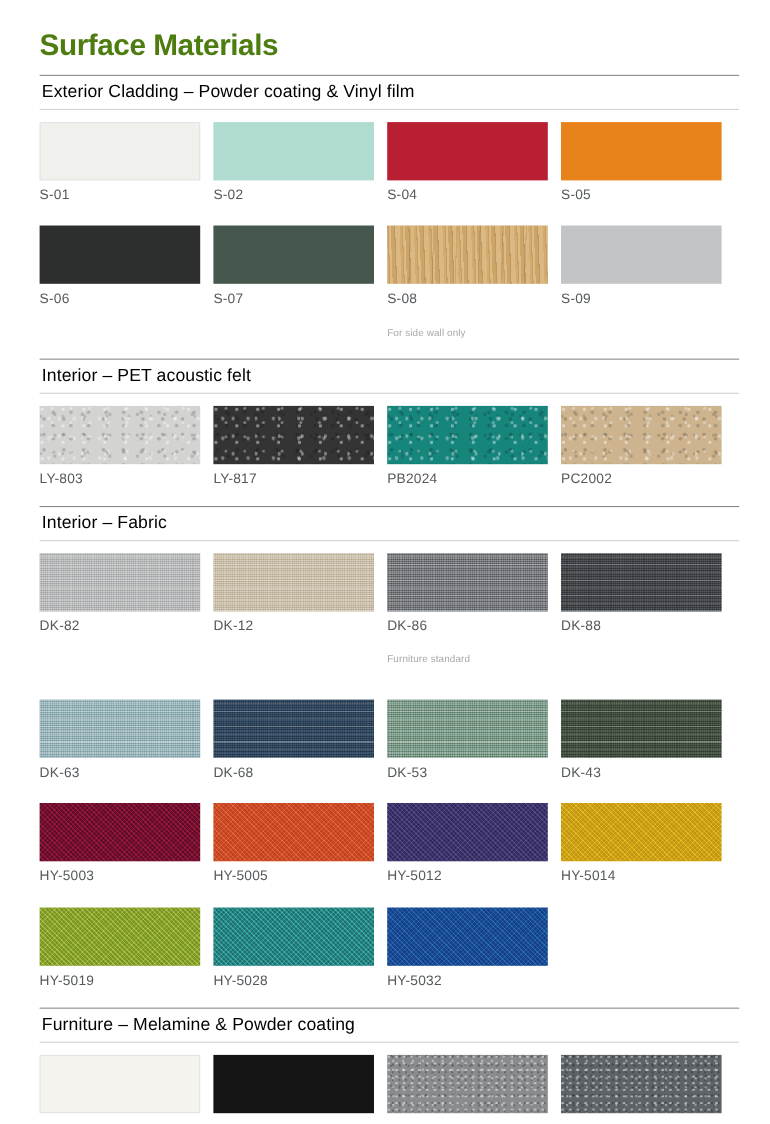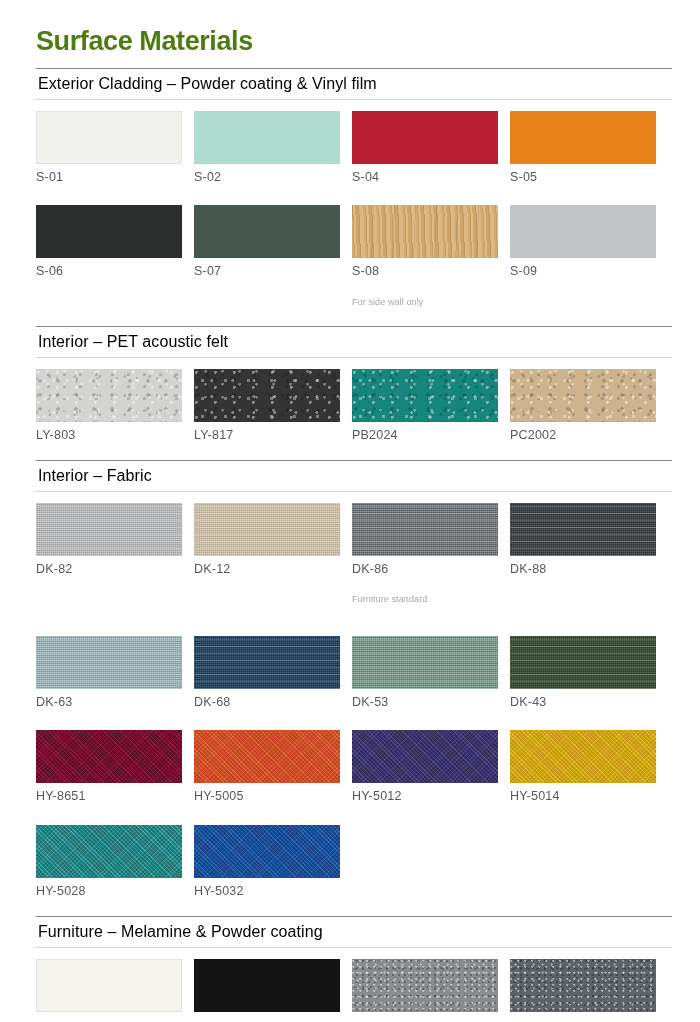--- a/index.html
+++ b/index.html
@@ -282,37 +282,41 @@
           </div>
           <div class="cell">
             <div class="swatch tex-weave" style="background: rgb(61, 74, 59);"></div>
             <div class="cell-label">DK-43</div>
           </div>
         </div>
         <div class="row-gap"></div>
         <div class="grid">
           <div class="cell">
             <div class="swatch tex-basket" style="background: rgb(125, 18, 51);"></div>
-            <div class="cell-label">HY-8651</div>
+            <div class="cell-label">HY-5003</div>
           </div>
           <div class="cell">
             <div class="swatch tex-basket" style="background: rgb(210, 86, 44);"></div>
             <div class="cell-label">HY-5005</div>
           </div>
           <div class="cell">
             <div class="swatch tex-basket" style="background: rgb(66, 58, 115);"></div>
             <div class="cell-label">HY-5012</div>
           </div>
           <div class="cell">
             <div class="swatch tex-basket" style="background: rgb(211, 171, 26);"></div>
             <div class="cell-label">HY-5014</div>
           </div>
         </div>
         <div class="row-gap"></div>
         <div class="grid">
+          <div class="cell">
+            <div class="swatch tex-basket" style="background: rgb(147, 171, 53);"></div>
+            <div class="cell-label">HY-5019</div>
+          </div>
           <div class="cell">
             <div class="swatch tex-basket" style="background: rgb(44, 141, 140);"></div>
             <div class="cell-label">HY-5028</div>
           </div>
           <div class="cell">
             <div class="swatch tex-basket" style="background: rgb(31, 87, 160);"></div>
             <div class="cell-label">HY-5032</div>
           </div>
         </div>
         <div style="height: 18px;"></div>

